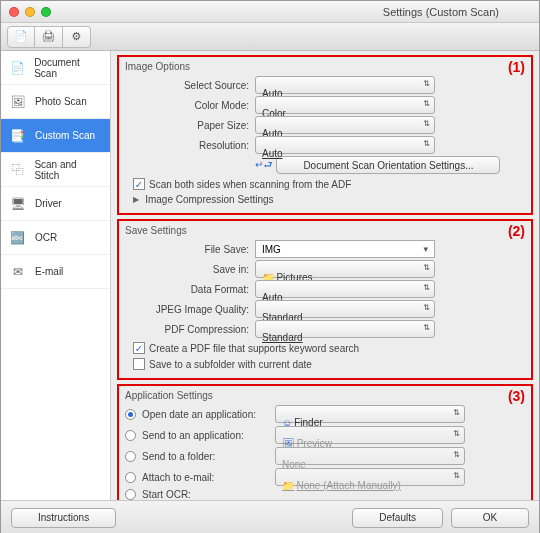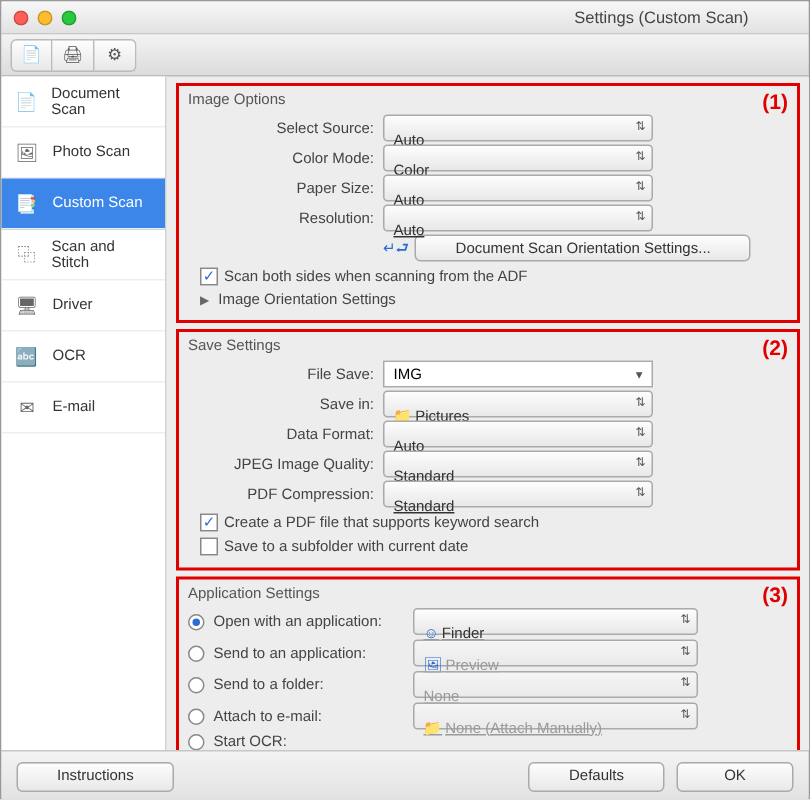--- a/index.html
+++ b/index.html
@@ -152,21 +152,21 @@
                 <span>Document Scan Orientation Settings...</span>
               </div>
           </div>
         </div>
         <div class="check">
           <span class="cbox">✓</span>
           <span>Scan both sides when scanning from the ADF</span>
         </div>
         <div class="disclosure">
           <span class="tri">▶</span>
-          <span>Image Orientation Settings</span>
+          <span>Image Compression Settings</span>
         </div>
       </div>
 
       <div class="section">
         <span class="anno">(2)</span>
         <div class="section-title">Save Settings</div>
         <div class="row">
           <div class="lbl">File Save:</div>
           <div class="ctrl">
               <div class="textfield">
@@ -218,21 +218,21 @@
         </div>
       </div>
 
       <div class="section">
         <span class="anno">(3)</span>
         <div class="section-title">Application Settings</div>
 
         <div class="radio-row rowtight">
           <div class="rlabel">
             <span class="radio sel"></span>
-            <span>Open with an application:</span>
+            <span>Open date an application:</span>
           </div>
           <div class="sel-slot">
               <div class="select updown">
                 <span class="finder-ico">☺</span>
                 <span>Finder</span>
               </div>
             </div>
         </div>
 
         <div class="radio-row rowtight">

